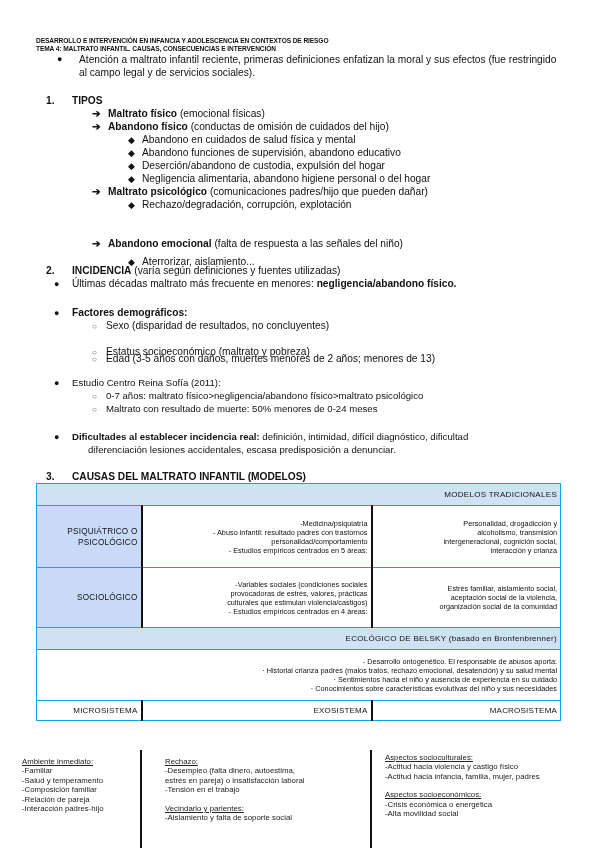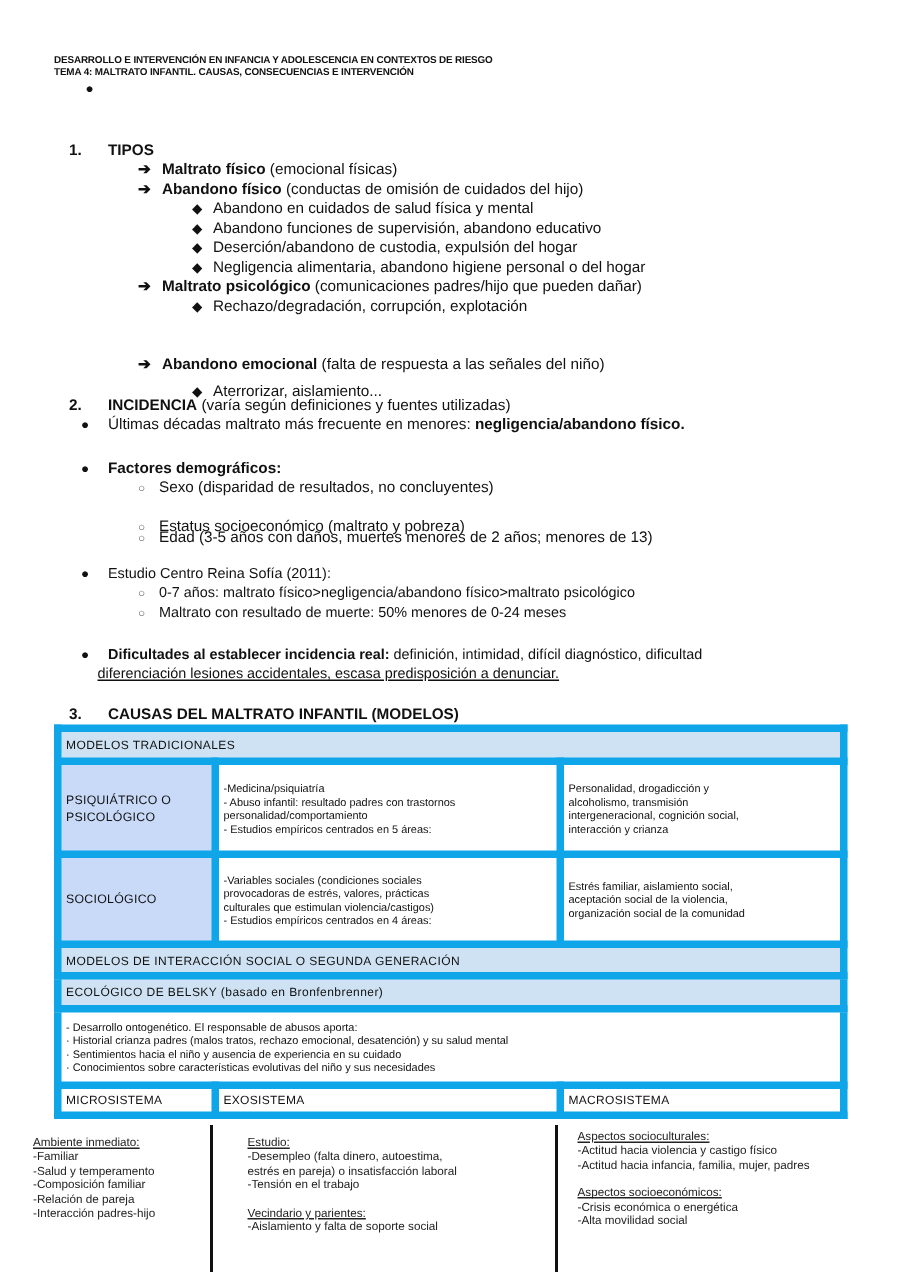--- a/index.html
+++ b/index.html
@@ -27,21 +27,21 @@
     .diamond { display: inline-block; width: 14px; font-size: 9px; }
     .circ { display: inline-block; width: 14px; font-size: 8px; color: #555; }
     .disc { display: inline-block; width: 18px; font-size: 9px; }
 
     
     .models-table {
       position: absolute; left: 36px; top: 483px; width: 524px;
       border-collapse: collapse; table-layout: fixed;
     }
     .models-table td {
-      border: 5px solid #0ea5e9; text-align: left; vertical-align: middle;
+      border: 1px solid #0ea5e9; text-align: right; vertical-align: middle;
       font-size: 7.3px; line-height: 9px; color: #111; padding: 1px 3px;
     }
     .models-table td.hdr { background: #cfe2f3; font-size: 8px; letter-spacing: 0.3px; }
     .models-table td.side { background: #c9daf8; font-size: 8.2px; line-height: 11px; letter-spacing: 0.2px; }
     .models-table td.plain { background: #ffffff; }
     .models-table td.sys { background: #ffffff; font-size: 8px; letter-spacing: 0.2px; }
     .models-table td.thick-l { border-left: 2px solid #111; }
 
     .sys-body { position: absolute; top: 757px; font-size: 7.8px; line-height: 9.4px; color: #222; }
     .sys-body u { text-decoration: underline; }
@@ -52,20 +52,21 @@
 <body>
 
 <div class="page-header">
   <div class="course-title">DESARROLLO E INTERVENCIÓN EN INFANCIA Y ADOLESCENCIA EN CONTEXTOS DE RIESGO</div>
   <div class="topic-title">TEMA 4: MALTRATO INFANTIL. CAUSAS, CONSECUENCIAS E INTERVENCIÓN</div>
 </div>
 
 <div class="intro">
   <div class="bullet-row">
     <span class="dot">●</span>
+    <span>Atención a maltrato infantil reciente, primeras definiciones enfatizan la moral y sus efectos (fue restringido al campo legal y de servicios sociales).</span>
   </div>
 </div>
 
 <div class="sec" style="top:94px;">
   <span class="sec-num">1.</span>
   <span class="sec-title">TIPOS</span>
 </div>
 
 <div class="lvl" style="left:92px; top:107px;">
   <span class="arrow">➔</span><b>Maltrato físico</b><span> (emocional físicas)</span>
@@ -125,21 +126,21 @@
 <div class="lvl" style="left:92px; top:389px; font-size:9.6px;">
   <span class="circ">○</span><span>0-7 años: maltrato físico&gt;negligencia/abandono físico&gt;maltrato psicológico</span>
 </div>
 <div class="lvl" style="left:92px; top:402px; font-size:9.6px;">
   <span class="circ">○</span><span>Maltrato con resultado de muerte: 50% menores de 0-24 meses</span>
 </div>
 
 <div class="lvl" style="left:54px; top:430px; font-size:9.6px;">
   <span class="disc">●</span><b>Dificultades al establecer incidencia real:</b><span> definición, intimidad, difícil diagnóstico, dificultad</span>
 </div>
-<div class="lvl" style="left:65px; top:443px; font-size:9.6px;text-decoration:underline;">diferenciación lesiones accidentales, escasa predisposición a denunciar.</div>
+<div class="lvl" style="left:88px; top:443px; font-size:9.6px;">diferenciación lesiones accidentales, escasa predisposición a denunciar.</div>
 
 <div class="sec" style="top:470px;">
   <span class="sec-num">3.</span>
   <span class="sec-title">CAUSAS DEL MALTRATO INFANTIL (MODELOS)</span>
 </div>
 
 <table class="models-table">
   <colgroup>
     <col style="width:105px;">
     <col style="width:230px;">
@@ -171,23 +172,20 @@
       <div>provocadoras de estrés, valores, prácticas</div>
       <div>culturales que estimulan violencia/castigos)</div>
       <div>- Estudios empíricos centrados en 4 áreas:</div>
     </td>
     <td class="plain thick-l">
       <div>Estrés familiar, aislamiento social,</div>
       <div>aceptación social de la violencia,</div>
       <div>organización social de la comunidad</div>
     </td>
   </tr>
-  <tr style="height:21px;">
-    <td class="hdr" colspan="3">MODELOS DE INTERACCIÓN SOCIAL O SEGUNDA GENERACIÓN</td>
-  </tr>
   <tr style="height:22px;">
     <td class="hdr" colspan="3">ECOLÓGICO DE BELSKY (basado en Bronfenbrenner)</td>
   </tr>
   <tr style="height:51px;">
     <td class="plain" colspan="3">
       <div>- Desarrollo ontogenético. El responsable de abusos aporta:</div>
       <div>· Historial crianza padres (malos tratos, rechazo emocional, desatención) y su salud mental</div>
       <div>· Sentimientos hacia el niño y ausencia de experiencia en su cuidado</div>
       <div>· Conocimientos sobre características evolutivas del niño y sus necesidades</div>
     </td>
@@ -206,21 +204,21 @@
 <div class="sys-body" style="left:22px;">
   <div><u>Ambiente inmediato:</u></div>
   <div>-Familiar</div>
   <div>-Salud y temperamento</div>
   <div>-Composición familiar</div>
   <div>-Relación de pareja</div>
   <div>-Interacción padres-hijo</div>
 </div>
 
 <div class="sys-body" style="left:165px;">
-  <div><u>Estudio:</u></div>
+  <div><u>Rechazo:</u></div>
   <div>-Desempleo (falta dinero, autoestima,</div>
   <div>estrés en pareja) o insatisfacción laboral</div>
   <div>-Tensión en el trabajo</div>
   <div class="gap"></div>
   <div><u>Vecindario y parientes:</u></div>
   <div>-Aislamiento y falta de soporte social</div>
 </div>
 
 <div class="sys-body" style="left:385px; top:753px;">
   <div><u>Aspectos socioculturales:</u></div>

